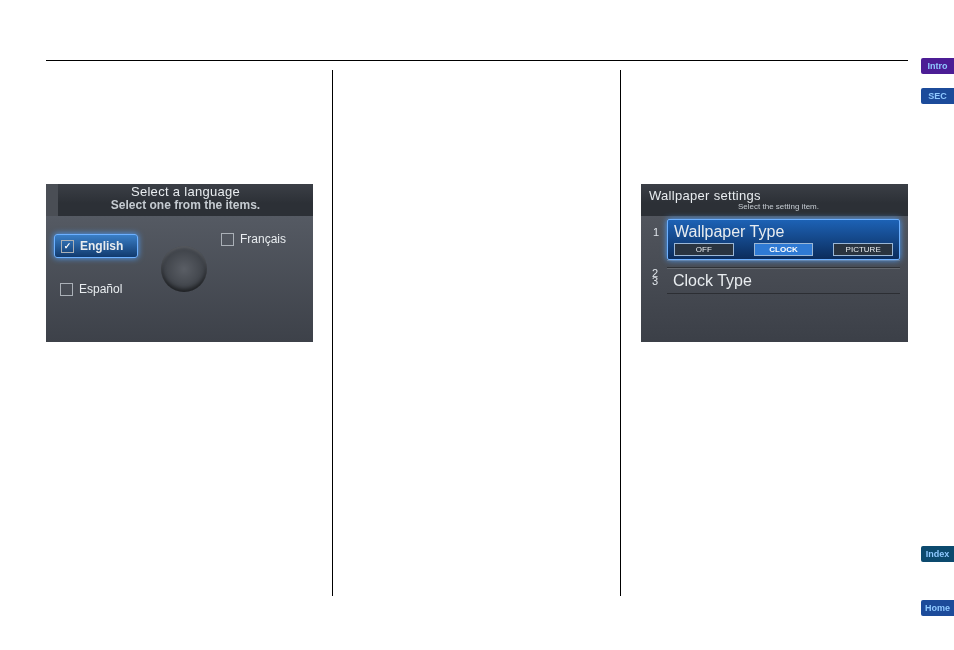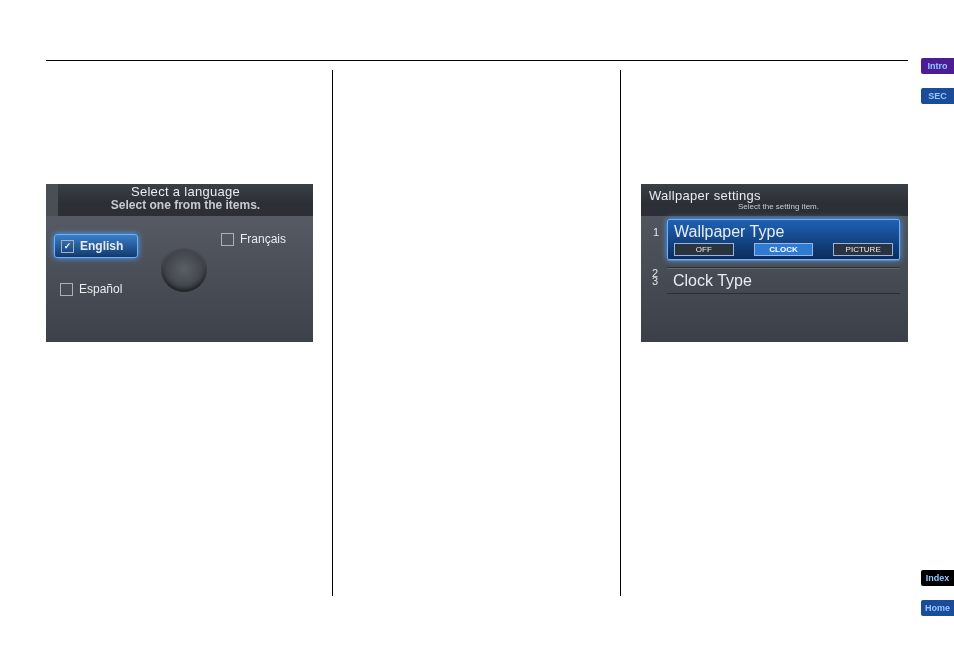--- a/index.html
+++ b/index.html
@@ -154,21 +154,21 @@
   height:16px;
   font-size:9px;
   font-weight:bold;
   text-align:center;
   line-height:16px;
   font-family:Arial,sans-serif;
   border-radius:2px 0 0 2px;
 }
 .tab-intro { top:58px; background:#4c1d95; color:#8fc9ff;}
 .tab-sec   { top:88px; background:#1c4b9a; color:#8fc9ff;}
-.tab-index { top:570px; background:#000000; color:#8fc9ff; }
+.tab-index { top:546px; background:#0c4a6e; color:#8fc9ff; }
 .tab-home  { top:600px; background:#1c4b9a; color:#8fc9ff; }
 </style>
 </head>
 <body>
 
 <hr class="top-rule">
 
 <div class="columns">
   <div class="col col1">
     <div class="screenshot">

